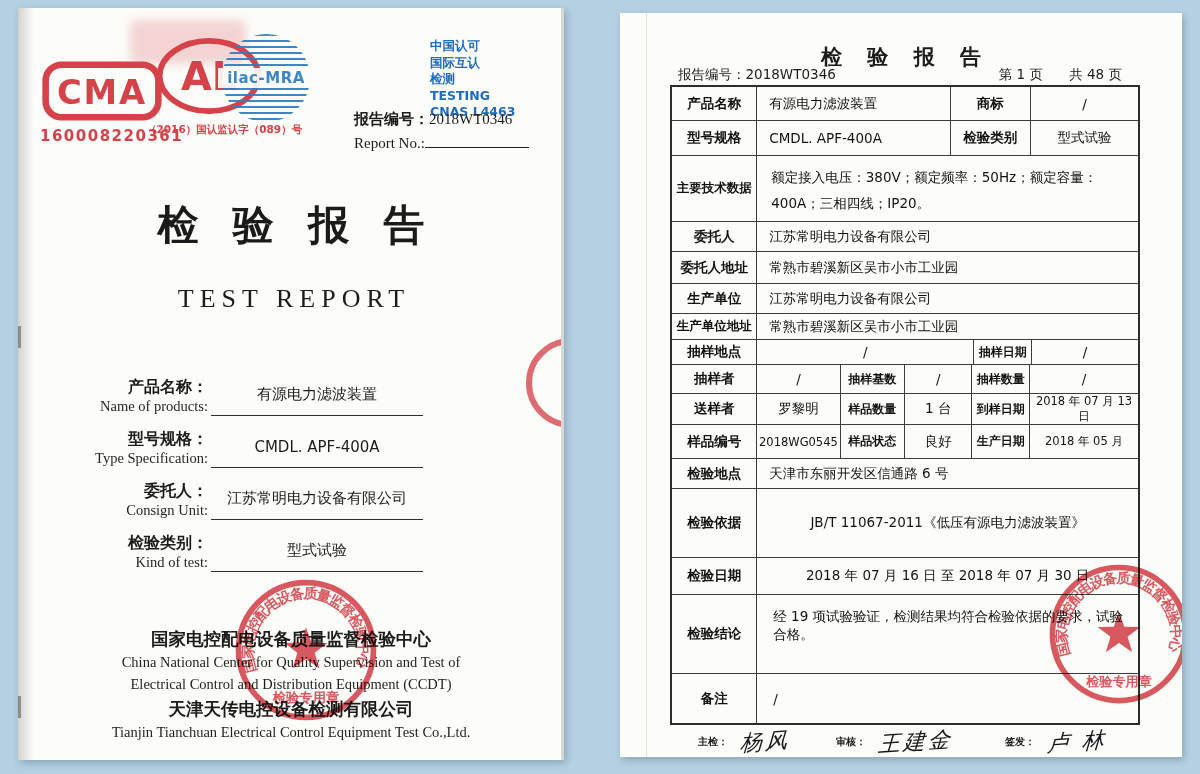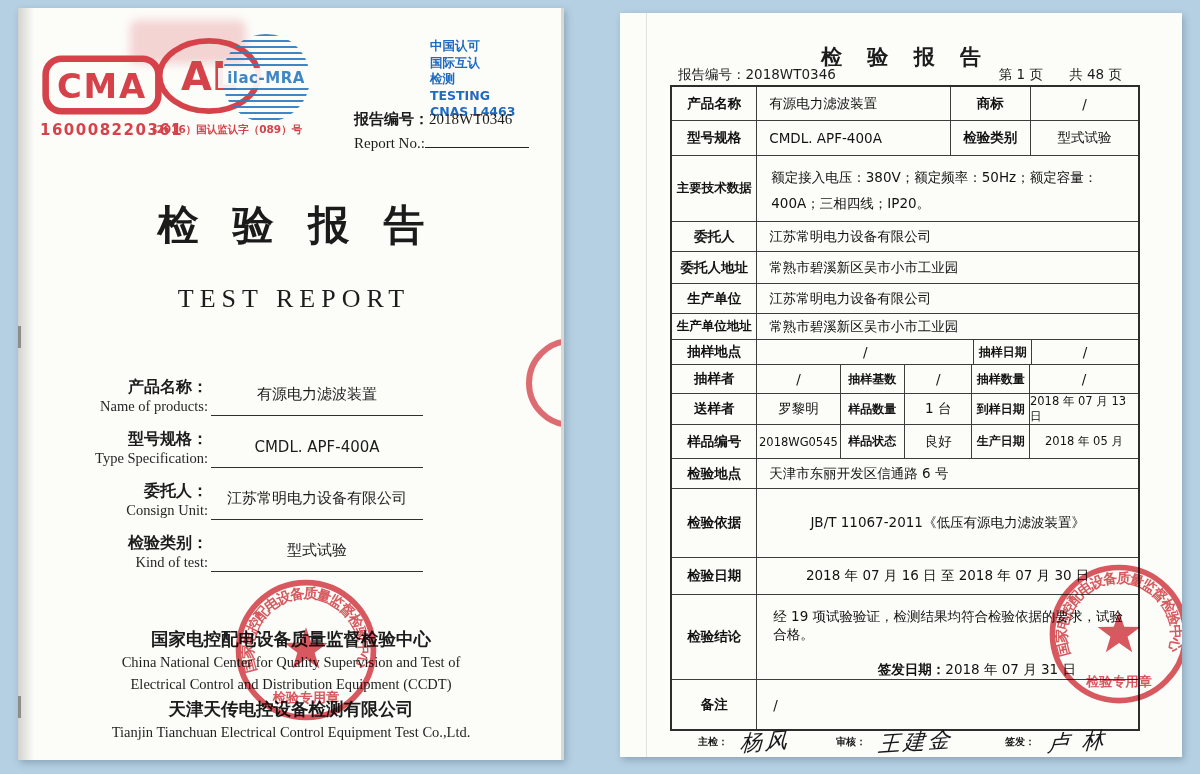--- a/index.html
+++ b/index.html
@@ -10,21 +10,21 @@
   
   .cover{left:18px;top:8px;width:546px;height:752px;}
   .cover::before{content:'';position:absolute;left:0;top:0;bottom:0;width:18px;
                  background:linear-gradient(90deg,#a9a9a3,rgba(255,255,255,0) 90%);opacity:.5;}
   .cover::after{content:'';position:absolute;right:0;top:0;bottom:0;width:3px;background:#d9d9d3;}
   .edge-mark{position:absolute;left:0;width:3px;height:22px;background:#6f6f6a;opacity:.7;}
 
   .smudge{position:absolute;left:112px;top:12px;width:116px;height:44px;border-radius:8px;
           background:rgba(214,72,78,.22);filter:blur(4px);}
 
-  .cma{position:absolute;left:22px;top:46px;width:124px;text-align:center;}
+  .cma{position:absolute;left:22px;top:52px;width:124px;text-align:center;}
   .cma-num{color:#d5424a;font-weight:bold;font-size:15px;letter-spacing:1.5px;margin-top:1px;}
   .al{position:absolute;left:128px;top:28px;width:118px;text-align:right;}
   .al-cap{color:#d5424a;font-weight:bold;font-size:10.5px;margin-top:3px;white-space:nowrap;}
   .ilac{position:absolute;left:204px;top:26px;width:88px;height:88px;border-radius:50%;
         background:repeating-linear-gradient(180deg,#2e7dc2 0 2px,rgba(255,255,255,0) 2px 6px);
         opacity:.92;}
   .ilac-band{position:absolute;left:-4px;right:-4px;top:34px;height:20px;background:#fcfcf9;
              display:flex;align-items:center;justify-content:center;}
   .ilac-band span{color:#2e7dc2;font-weight:bold;font-size:15px;letter-spacing:.5px;}
   .cnas-logo{position:absolute;left:306px;top:44px;}
@@ -65,21 +65,21 @@
   .d-title{position:absolute;top:30px;width:100%;text-align:center;margin:0;
            font-size:21px;font-weight:bold;letter-spacing:9px;text-indent:9px;}
   .meta{position:absolute;top:53px;left:58px;right:60px;display:flex;justify-content:space-between;
         font-size:13.5px;}
   .meta-pages span{margin-left:22px;}
 
   .tbl{position:absolute;left:50px;top:72px;width:470px;border:2px solid #2d2d2d;box-sizing:border-box;}
   .tr{display:flex;border-bottom:1.2px solid #3d3d3d;}
   .tr:last-child{border-bottom:none;}
   .td{box-sizing:border-box;border-right:1.2px solid #3d3d3d;display:flex;align-items:center;
-      justify-content:center;font-size:13.5px;color:#121212;text-align:left;}
+      justify-content:center;font-size:13.5px;color:#121212;text-align:center;}
   .td:last-child{border-right:none;}
   .lbl{font-weight:bold;padding:0 2px;}
   .lbl6{font-size:12.5px;}
   .lblsm{font-size:12px;}
   .sm{font-size:11.5px;}
   .lft{justify-content:flex-start;padding-left:12px;text-align:left;}
   .tech{display:block;padding:8px 14px 0 14px;line-height:26px;text-align:left;}
   .concl{display:block;padding:13px 14px 0 16px;text-align:left;}
   .c-line2{margin-top:17px;text-align:right;padding-right:48px;}
   .c-l2-label{font-weight:bold;}
@@ -296,23 +296,20 @@
 
       <div class="tr" style="min-height:36px">
         <div class="td lbl" style="width:86px">检验日期</div>
         <div class="td" style="width:384px">2018 年 07 月 16 日 至 2018 年 07 月 30 日</div>
       </div>
 
       <div class="tr" style="min-height:78px">
         <div class="td lbl" style="width:86px">检验结论</div>
         <div class="td concl" style="width:384px">
           <div>经 19 项试验验证，检测结果均符合检验依据的要求，试验合格。</div>
-          <div class="c-line2">
-            <span class="c-l2-label">签发日期：</span><span>2018 年 07 月 31 日</span>
-          </div>
         </div>
       </div>
 
       <div class="tr" style="min-height:49px">
         <div class="td lbl" style="width:86px">备注</div>
         <div class="td lft" style="width:384px;padding-left:16px">/</div>
       </div>
     </div>
 
     <svg class="seal seal-detail" viewBox="0 0 160 160">

